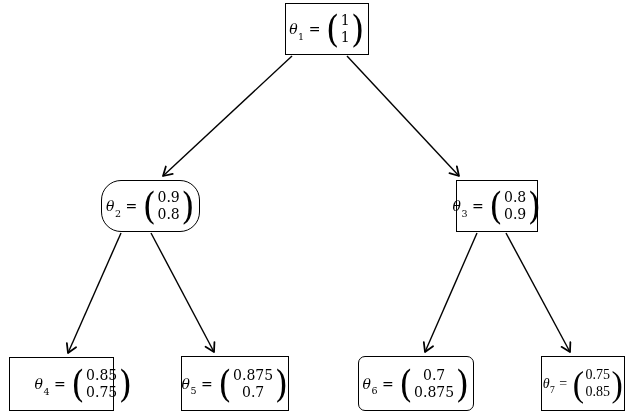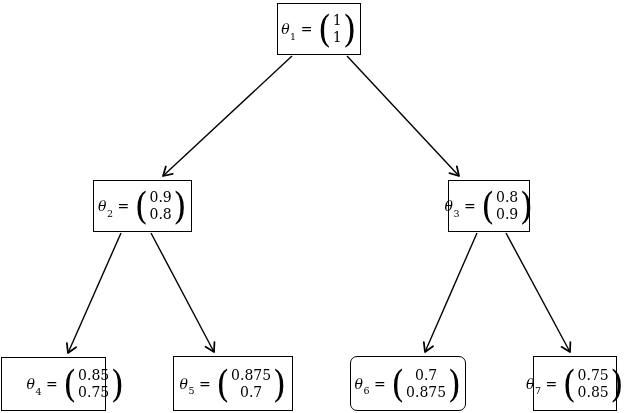--- a/index.html
+++ b/index.html
@@ -19,28 +19,29 @@
     pointer-events: none;
   }
   .node {
     position: absolute;
     border: 1.6px solid #000000;
     background: #ffffff;
     display: flex;
     align-items: center;
     justify-content: center;
     box-sizing: border-box;
+    margin-left: 8px;
   }
   .n1 { left: 277px; top: 3px;   width: 84px;  height: 52px; }
-  .n2 { left: 93px;  top: 180px; width: 99px;  height: 52px; }
+  .n2 { left: 93px;  top: 180px; width: 99px;  height: 52px; border-radius: 20px; }
   .n3 { left: 448px; top: 180px; width: 82px;  height: 52px; }
   .n4 { left: 1px;   top: 357px; width: 105px; height: 54px; padding-left: 44px; }
-  .n5 { left: 173px; top: 356px; width: 120px; height: 55px; }
+  .n5 { left: 173px; top: 356px; width: 108px; height: 55px; }
   .n6 { left: 350px; top: 356px; width: 116px; height: 55px; border-radius: 7px; }
-  .n7 { left: 533px; top: 356px; width: 84px; height: 55px; }
+  .n7 { left: 533px; top: 356px; width: 84px; height: 55px; font-family: Liberation Serif, serif; }
   .formula {
     display: flex;
     align-items: center;
     font-size: 14px;
     white-space: nowrap;
   }
   .sym .it { font-style: italic; }
   .sym sub {
     font-size: 0.68em;
     line-height: 0;

